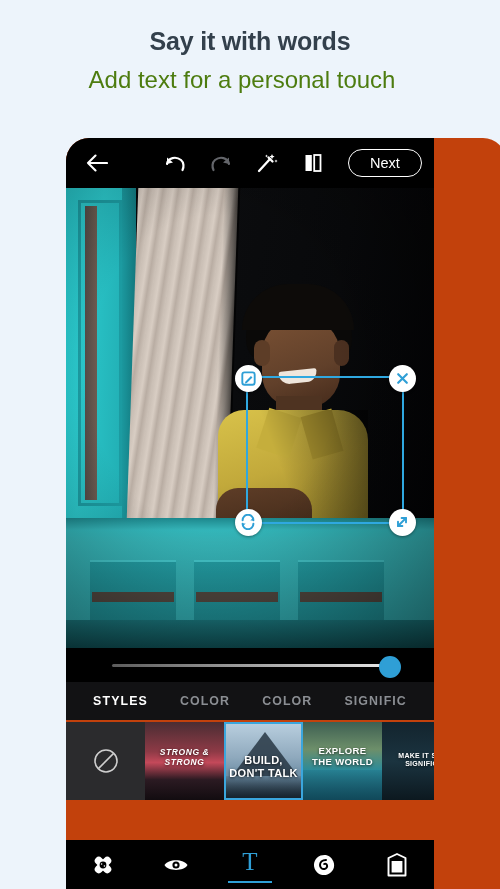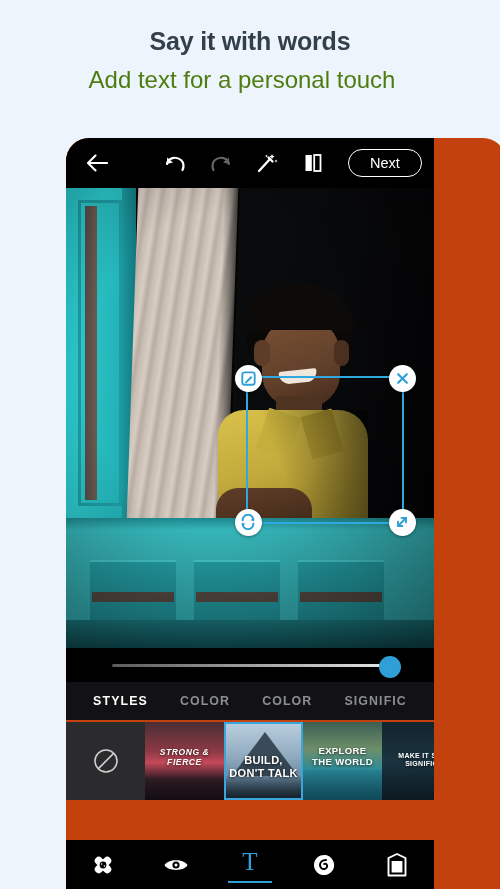--- a/index.html
+++ b/index.html
@@ -545,21 +545,21 @@
     <div class="thumb thumb-none">
       <svg width="28" height="28" viewBox="0 0 28 28">
         <circle cx="14" cy="14" r="11" fill="none" stroke="#cfcfcf" stroke-width="1.6"></circle>
         <path d="M6.4 21.6 L21.6 6.4" stroke="#cfcfcf" stroke-width="1.6"></path>
       </svg>
     </div>
 
     <div class="thumb t-strong">
       <div class="thumb-text tt-strong">
         <div>STRONG &amp;</div>
-        <div>FIERCE</div>
+        <div>STRONG</div>
       </div>
     </div>
 
     <div class="thumb t-build selected">
       <div class="thumb-mountain"></div>
       <div class="thumb-city"></div>
       <div class="thumb-text tt-build">
         <div>BUILD,</div>
         <div>DON'T TALK</div>
       </div>

